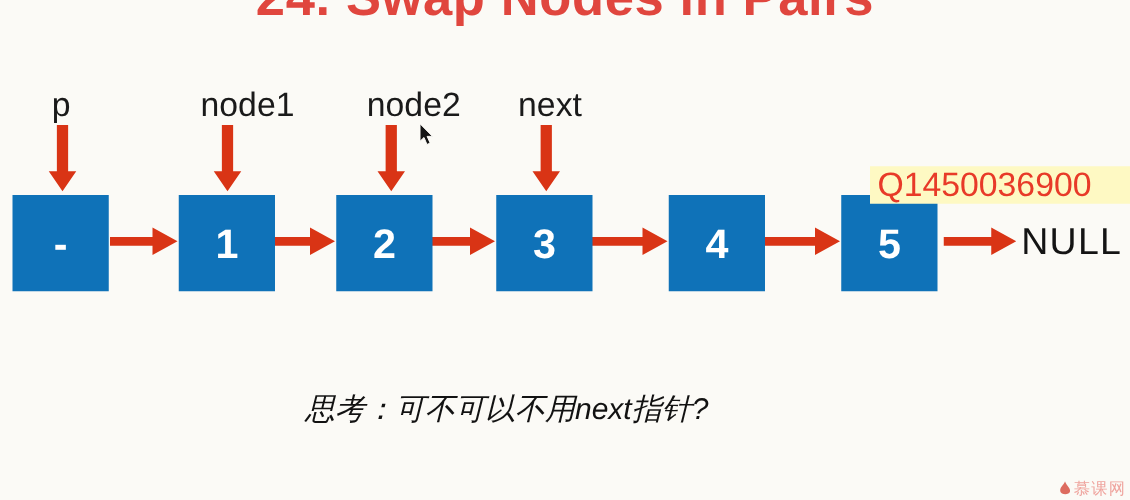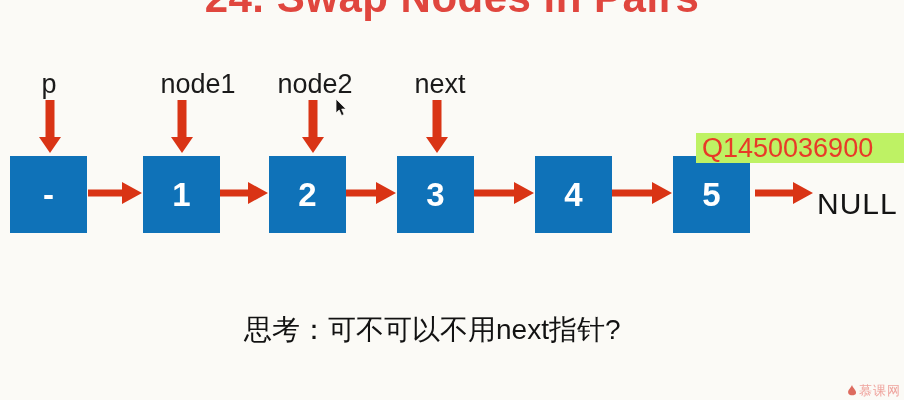--- a/index.html
+++ b/index.html
@@ -38,39 +38,39 @@
     color:#FFFFFF;
     font-size:33px; font-weight:700;
     display:flex; align-items:center; justify-content:center;
   }
 
   .null-label {
     left:817px; top:177px;
     font-size:30px;
     color:#141414;
     letter-spacing:1px;
-    margin-top:10px;
   }
 
   .watermark {
     left:696px; top:133px;
     width:208px; height:30px;
-    background:#bef264;
+    background:#fef9c3;
     color:#E83A28;
     font-size:27px; line-height:30px;
     padding-left:6px;
     z-index:5;
     white-space:nowrap;
   }
 
   .question {
     left:244px; top:311px;
-    font-size:28px;
+    font-size:24px;
     color:#121212;
     white-space:nowrap;
+    font-style:italic;
   }
 
   .arrow-layer { left:0; top:0; }
 
   .cursor { left:335px; top:99px; }
 
   .logo {
     right:3px; bottom:2px;
     display:flex; align-items:center; gap:1px;
     font-size:13px; line-height:14px;
@@ -78,21 +78,21 @@
     letter-spacing:1px;
   }
 </style>
 </head>
 <body>
 
 <div class="abs title">24. Swap Nodes in Pairs</div>
 
 <div class="abs ptr-label" style="left:49px">p</div>
 <div class="abs ptr-label" style="left:198px">node1</div>
-<div class="abs ptr-label" style="left:315px">node2</div>
+<div class="abs ptr-label" style="left:331px">node2</div>
 <div class="abs ptr-label" style="left:440px">next</div>
 
 <svg class="abs arrow-layer" width="904" height="400" viewBox="0 0 904 400">
   <g fill="#D93415">
     <path d="M45.5,100 L54.5,100 L54.5,137 L61,137 L50,153 L39,137 L45.5,137 Z"></path>
     <path d="M177.5,100 L186.5,100 L186.5,137 L193,137 L182,153 L171,137 L177.5,137 Z"></path>
     <path d="M308.5,100 L317.5,100 L317.5,137 L324,137 L313,153 L302,137 L308.5,137 Z"></path>
     <path d="M432.5,100 L441.5,100 L441.5,137 L448,137 L437,153 L426,137 L432.5,137 Z"></path>
     <path d="M88,189.5 L122,189.5 L122,182 L142,193 L122,204 L122,196.5 L88,196.5 Z"></path>
     <path d="M197,189.5 L248,189.5 L248,182 L268,193 L248,204 L248,196.5 L197,196.5 Z"></path>

